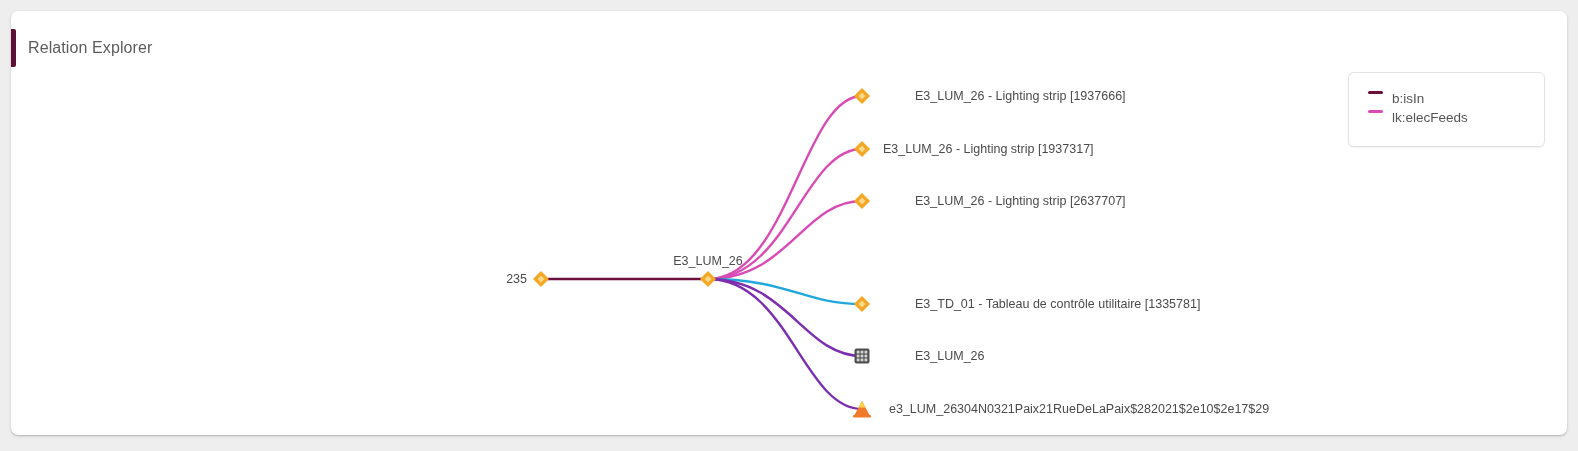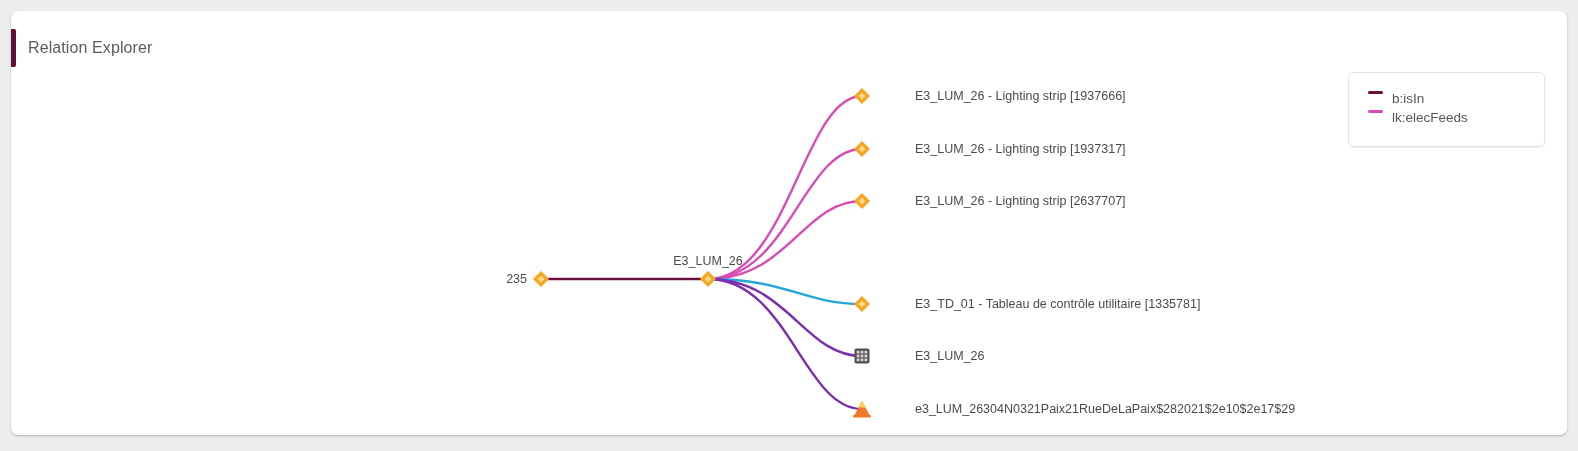--- a/index.html
+++ b/index.html
@@ -194,25 +194,25 @@
               <polygon points="851,390 859,405 843,405" fill="#f07a2a"></polygon>
               <polygon points="851,390 854.4,396.5 847.6,396.5" fill="#ffd24a"></polygon>
               <rect x="842" y="404" width="18" height="2.4" rx="1" fill="#f07a2a"></rect>
             </g>
           </g>
       </svg>
       <div id="label-layer">
           <div class="node-label left" style="left: 516px; top: 268px;">235</div>
           <div class="node-label above" style="left: 697px; top: 256px;">E3_LUM_26</div>
           <div class="node-label right" style="left: 865px; top: 85px;">E3_LUM_26 - Lighting strip [1937666]</div>
-          <div class="node-label right" style="left: 865px; top: 138px;">E3_LUM_26 - Lighting strip [1937317]</div>
+          <div class="node-label right" style="left: 833px; top: 138px;">E3_LUM_26 - Lighting strip [1937317]</div>
           <div class="node-label right" style="left: 865px; top: 190px;">E3_LUM_26 - Lighting strip [2637707]</div>
           <div class="node-label right" style="left: 865px; top: 293px;">E3_TD_01 - Tableau de contrôle utilitaire [1335781]</div>
           <div class="node-label right" style="left: 865px; top: 345px;">E3_LUM_26</div>
-          <div class="node-label right" style="left: 865px; top: 398px;">e3_LUM_26304N0321Paix21RueDeLaPaix$282021$2e10$2e17$29</div>
+          <div class="node-label right" style="left: 839px; top: 398px;">e3_LUM_26304N0321Paix21RueDeLaPaix$282021$2e10$2e17$29</div>
         </div>
     </div>
 
     <div class="legend">
       <div id="legend-list">
           <div class="legend-item">
             <span class="legend-swatch" style="background: rgb(107, 15, 60);"></span>
             <span class="legend-text">b:isIn</span>
           </div>
           <div class="legend-item">

